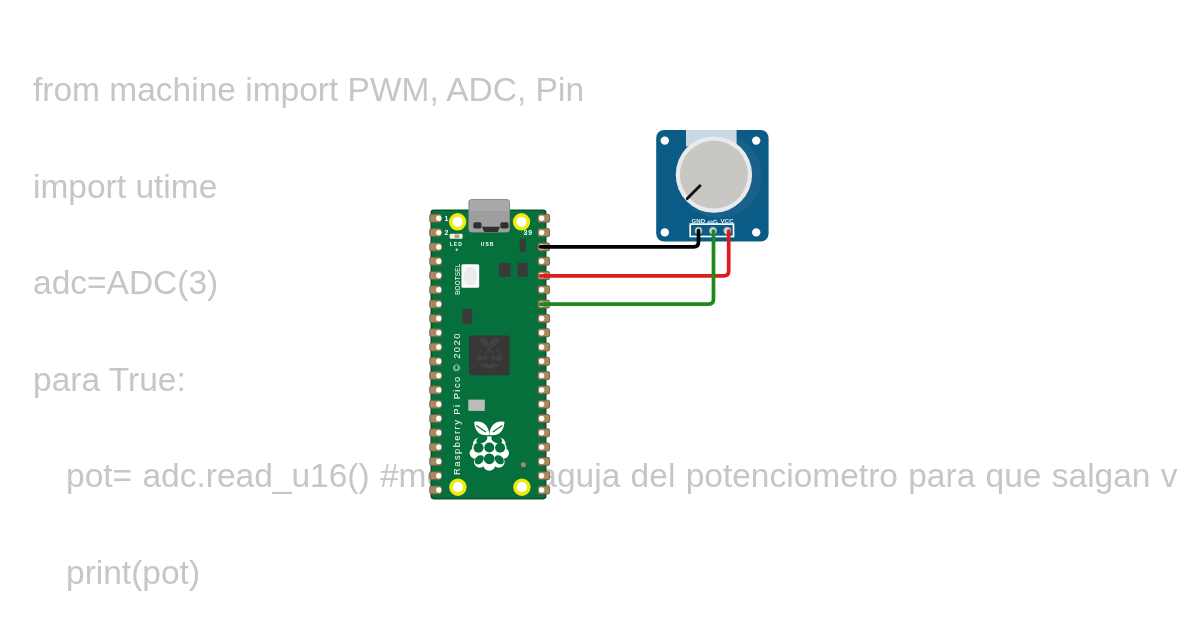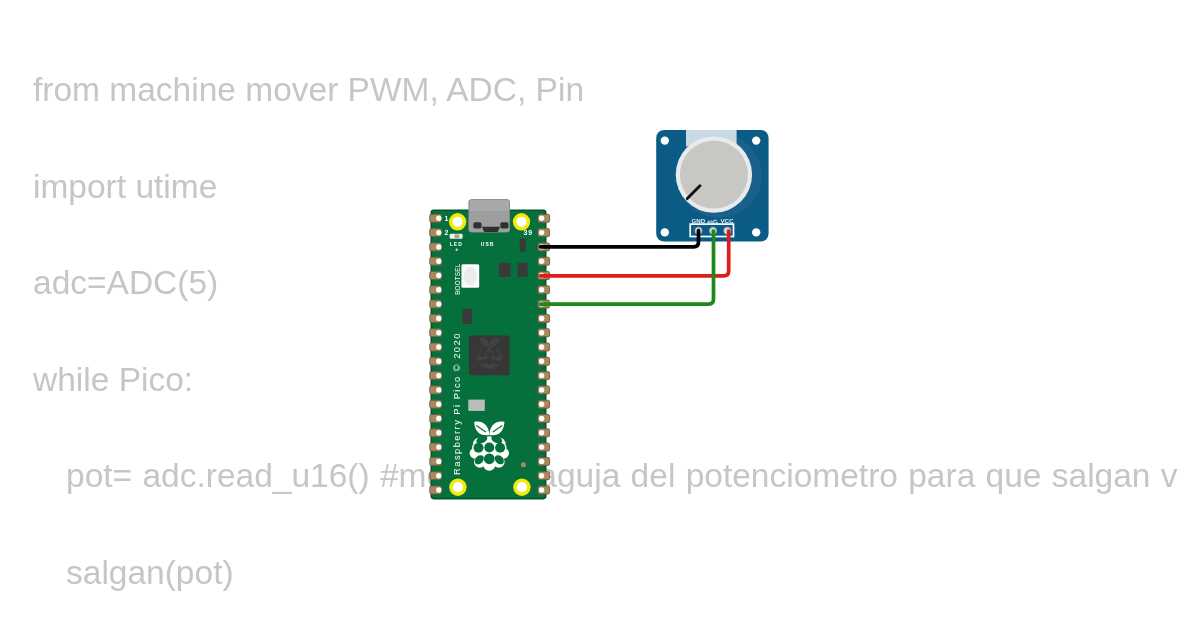--- a/index.html
+++ b/index.html
@@ -1,25 +1,25 @@
 <!DOCTYPE html>
 <html><head>
 <meta charset="utf-8">
 <style>
   html,body{margin:0;padding:0;background:#ffffff;width:1200px;height:630px;overflow:hidden}
   .code{position:absolute;font-family:"Liberation Sans",sans-serif;font-size:33.5px;color:#c6c6c6;white-space:pre}
 </style>
 </head>
 <body>
-<div class="code" style="left:33px;top:70.6px">from machine mover PWM, ADC, Pin</div>
+<div class="code" style="left:33px;top:70.6px">from machine import PWM, ADC, Pin</div>
 <div class="code" style="left:33px;top:168px">import utime</div>
-<div class="code" style="left:33px;top:263.9px">adc=ADC(5)</div>
-<div class="code" style="left:33px;top:360.5px">while Pico:</div>
+<div class="code" style="left:33px;top:263.9px">adc=ADC(3)</div>
+<div class="code" style="left:33px;top:360.5px">para True:</div>
 <div class="code" style="left:66px;top:457.1px;word-spacing:1px">pot= adc.read_u16() #mover la aguja del potenciometro para que salgan v</div>
-<div class="code" style="left:66px;top:553.7px">salgan(pot)</div>
+<div class="code" style="left:66px;top:553.7px">print(pot)</div>
 
 <svg width="1200" height="630" viewBox="0 0 1200 630" style="position:absolute;left:0;top:0" xmlns="http://www.w3.org/2000/svg">
 <defs>
   <g id="pinL">
     <rect x="-6" y="-4" width="11.6" height="8" rx="1.6" fill="#a68a5d" stroke="#6f5b3e" stroke-width="0.9"></rect>
     <circle cx="3" cy="0" r="2.7" fill="#ffffff"></circle>
   </g>
   <g id="pinR">
     <rect x="-5.6" y="-4" width="11.6" height="8" rx="1.6" fill="#a68a5d" stroke="#6f5b3e" stroke-width="0.9"></rect>
     <circle cx="-2" cy="0" r="2.7" fill="#ffffff"></circle>

